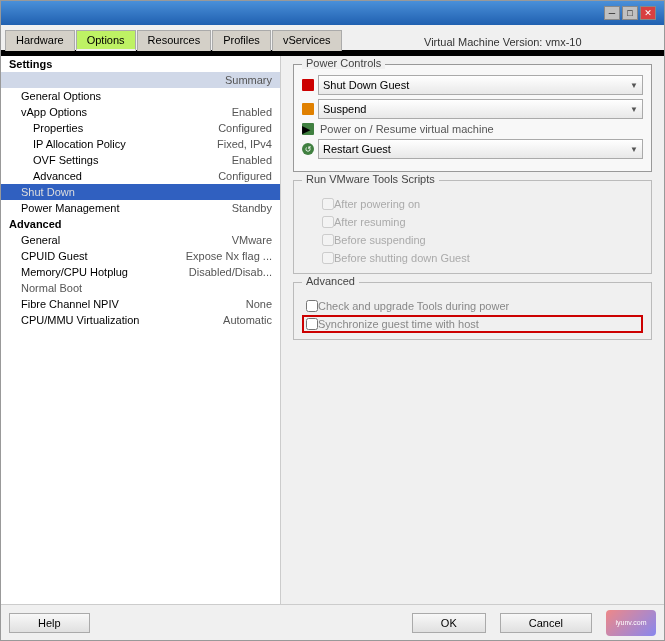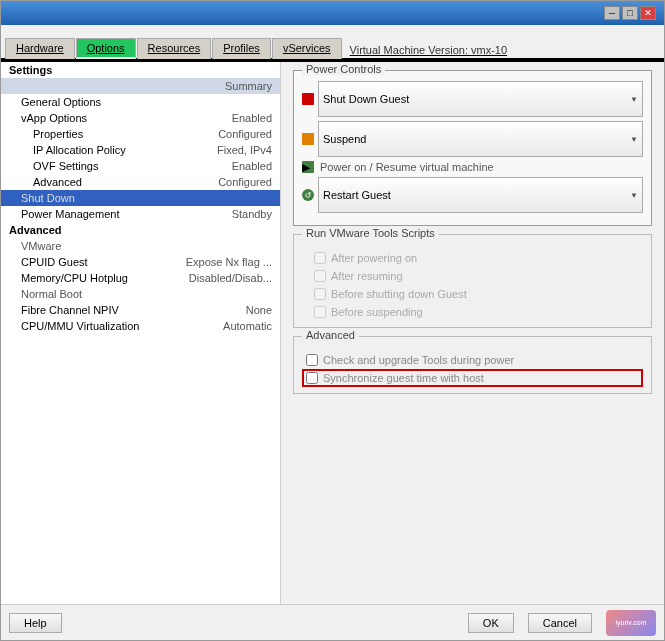--- a/index.html
+++ b/index.html
@@ -44,21 +44,21 @@
       padding: 3px 10px;
       border: 1px solid #aaa;
       border-bottom: none;
       background: #d4d0c8;
       cursor: pointer;
       font-size: 11px;
       position: relative;
       top: 1px;
     }
     .tab.active {
-      background: #22c55e;
+      background: #bef264;
       border-bottom: 2px solid #f0f0f0;
       z-index: 1;
     }
     .content-area {
       display: flex;
       flex: 1;
       overflow: hidden;
     }
     .left-panel {
       width: 280px;
@@ -129,49 +129,48 @@
       border-radius: 1px;
       flex-shrink: 0;
     }
     .dot-red { background: #cc0000; }
     .dot-orange { background: #e08000; }
     .dot-green { background: #408040; }
     .dropdown-btn {
       display: flex;
       align-items: center;
       flex: 1;
-      height: 36px;
+      height: 20px;
       border: 1px solid #aaa;
       background: linear-gradient(to bottom, #fff, #e8e8e8);
       font-size: 11px;
       padding: 0 4px;
       justify-content: space-between;
     }
     .dropdown-arrow {
       font-size: 8px;
       color: #555;
     }
     .checkbox-row {
       display: flex;
       align-items: flex-start;
-      gap: 5px;
       padding: 3px 4px;
       font-size: 11px;
       color: #888;
     }
     .checkbox-row.highlighted {
       border: 2px solid #cc0000;
       padding: 1px 2px;
     }
     .checkbox-row input[type=checkbox] {
       width: 12px; height: 12px;
     }
     .scripts-group {
       border: 1px solid #bbb;
-      padding: 8px 16px 6px;
+      padding: 8px 24px 6px;
       margin-bottom: 8px;
       position: relative;
     }
     .scripts-title {
       position: absolute;
       top: -8px;
       left: 8px;
       background: #f0f0f0;
       padding: 0 4px;
       font-size: 11px;
@@ -198,21 +197,21 @@
     .bottom-bar {
       height: 36px;
       background: #f0f0f0;
       border-top: 1px solid #ccc;
       display: flex;
       align-items: center;
       justify-content: space-between;
       padding: 0 8px;
     }
     .help-btn, .ok-btn, .cancel-btn {
-      padding: 3px 14px;
+      padding: 3px 28px;
       font-size: 11px;
       border: 1px solid #aaa;
       background: linear-gradient(to bottom, #f8f8f8, #e0e0e0);
       cursor: pointer;
     }
     .bottom-right { display: flex; gap: 14px; align-items: center; }
     .watermark {
       width: 50px; height: 26px;
       background: linear-gradient(135deg, #e88, #88e);
       border-radius: 4px;
@@ -227,29 +226,29 @@
 
   <div class="title-bar">
     <span class="title-bar-left"></span>
     <div class="title-bar-right">
       <div class="title-btn">─</div>
       <div class="title-btn">□</div>
       <div class="title-btn close">✕</div>
     </div>
   </div>
 
-  <div style="display:flex; align-items:flex-end; background:#f0f0f0; border-bottom:4px solid #000000; padding-top:12px;text-decoration:underline;">
+  <div style="display:flex; align-items:flex-end; background:#f0f0f0; border-bottom:6px solid #000000; padding-top:4px;">
     <div style="display:flex; gap:1px; padding-left:4px;">
       <div class="tab">Hardware</div>
       <div class="tab active">Options</div>
       <div class="tab">Resources</div>
       <div class="tab">Profiles</div>
       <div class="tab">vServices</div>
     </div>
-    <div style="flex:1; text-align:left; padding:2px 8px; font-size:11px; color:#333;">Virtual Machine Version: vmx-10</div>
+    <div style="flex:1; text-align:center; padding:2px 8px; font-size:11px; color:#333;">Virtual Machine Version: vmx-10</div>
   </div>
 
   <div class="content-area">
 
     <div class="left-panel">
 
       <div class="tree-section-header">Settings</div>
 
       <div style="padding:2px 8px; background:#d0d8e8; font-size:11px; display:flex; justify-content:space-between;">
         <span></span>
@@ -283,20 +282,21 @@
       <div class="tree-item selected">
         <span class="value">Shut Down</span>
       </div>
       <div class="tree-item">
         <span class="label">Power Management</span>
         <span class="value" style="color:#555;">Standby</span>
       </div>
 
       <div class="tree-section-header">Advanced</div>
       <div class="tree-item">
+        <span class="label">General</span>
         <span class="value" style="color:#555;">VMware</span>
       </div>
       <div class="tree-item">
         <span class="label">CPUID Guest</span>
         <span class="value" style="color:#555;">Expose Nx flag ...</span>
       </div>
       <div class="tree-item">
         <span class="label">Memory/CPU Hotplug</span>
         <span class="value" style="color:#555;">Disabled/Disab...</span>
       </div>
@@ -352,25 +352,25 @@
           <div class="checkbox-row">
             <input type="checkbox" disabled="" style="">
             <span class="disabled-text">After powering on</span>
           </div>
           <div class="checkbox-row">
             <input type="checkbox" disabled="" style="">
             <span class="disabled-text">After resuming</span>
           </div>
           <div class="checkbox-row">
             <input type="checkbox" disabled="" style="">
-            <span class="disabled-text">Before shutting down Guest</span>
+            <span class="disabled-text">Before suspending</span>
           </div>
           <div class="checkbox-row">
             <input type="checkbox" disabled="" style="">
-            <span class="disabled-text">Before suspending</span>
+            <span class="disabled-text">Before shutting down Guest</span>
           </div>
         </div>
       </div>
 
       <div class="advanced-group">
         <span class="advanced-title">Advanced</span>
         <div style="margin-top:6px;">
           <div class="checkbox-row">
             <input type="checkbox" style="">
             <span>Check and upgrade Tools during power</span>

